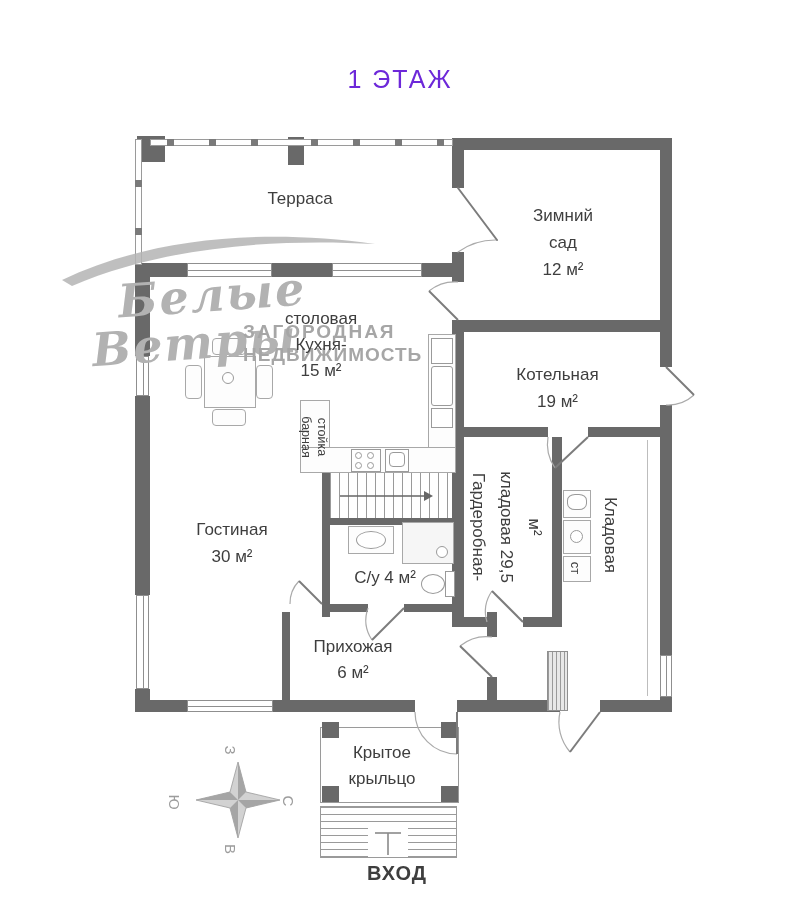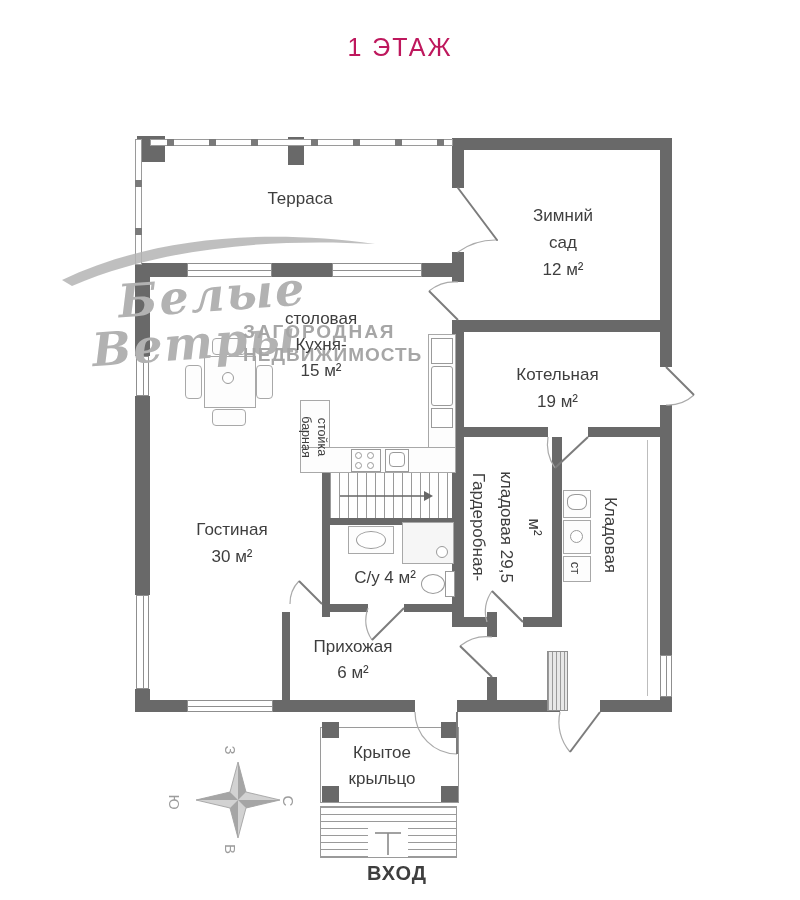--- a/index.html
+++ b/index.html
@@ -14,21 +14,21 @@
   .win-v::after{content:"";position:absolute;top:0;bottom:0;left:50%;width:1px;background:#8f8f8f;}
   .rail{position:absolute;background:#fff;border:1px solid #9a9a9a;box-sizing:border-box;}
   .post{position:absolute;background:#696969;}
   .minipost{position:absolute;background:#7a7a7a;}
   .furn{position:absolute;background:#fdfdfd;border:1px solid #a8a8a8;box-sizing:border-box;}
   .furn2{position:absolute;background:#fff;border:1px solid #9a9a9a;box-sizing:border-box;}
   .round{border-radius:50%;}
   .stairs{position:absolute;background:repeating-linear-gradient(to right,#9a9a9a 0 1px,#fff 1px 9px);border-top:1px solid #9a9a9a;}
   .hatch{position:absolute;background:repeating-linear-gradient(to right,#9a9a9a 0 1px,#e8e8e8 1px 4px);border:1px solid #8f8f8f;box-sizing:border-box;}
   .steps{position:absolute;background:repeating-linear-gradient(to bottom,#9a9a9a 0 1px,#fff 1px 7px);border:1px solid #9a9a9a;box-sizing:border-box;}
-  .title{position:absolute;font-size:25px;letter-spacing:2px;color:#be185d;text-align:center;}
+  .title{position:absolute;font-size:25px;letter-spacing:2px;color:#6d28d9;text-align:center;margin-top:32px;}
   .wm-script{position:absolute;font-family:"DejaVu Serif",serif;font-style:italic;font-weight:600;
              color:#b2b2b2;letter-spacing:2px;transform:rotate(-4deg);}
   .wm-caps{position:absolute;font-weight:700;color:#a6a6a6;}
   .cmp{position:absolute;width:16px;height:16px;color:#9c9c9c;font-size:15px;text-align:center;line-height:16px;}
   svg.ovl{position:absolute;left:0;top:0;pointer-events:none;}
 </style>
 </head>
 <body>
 
 <div id="plan">

